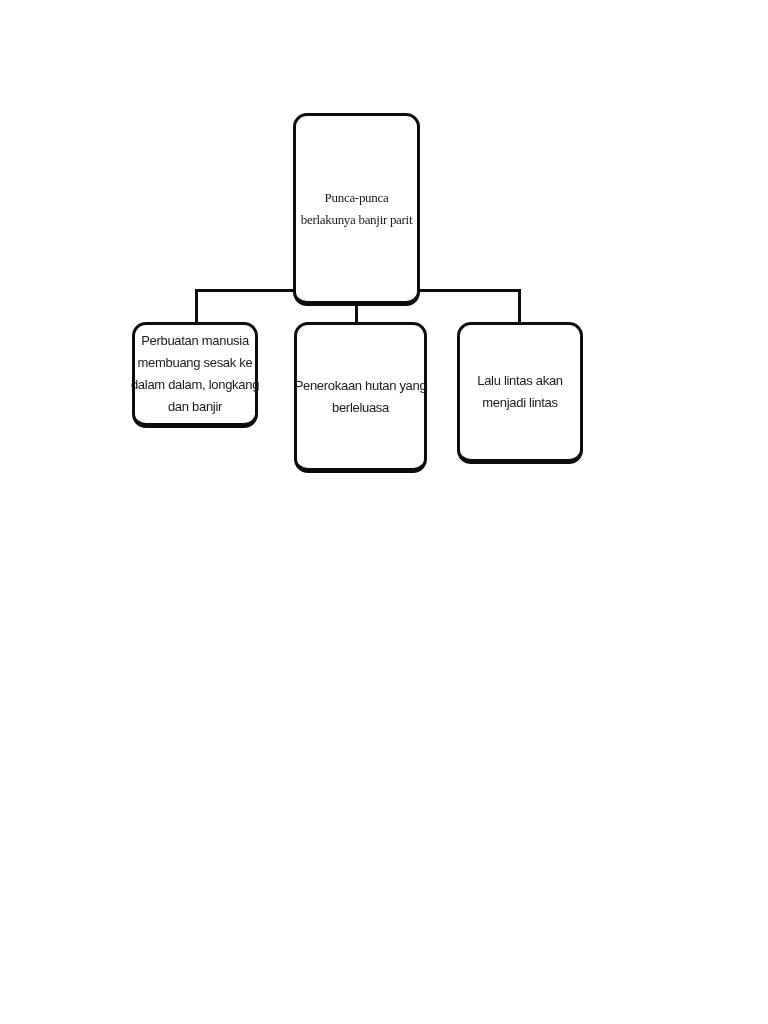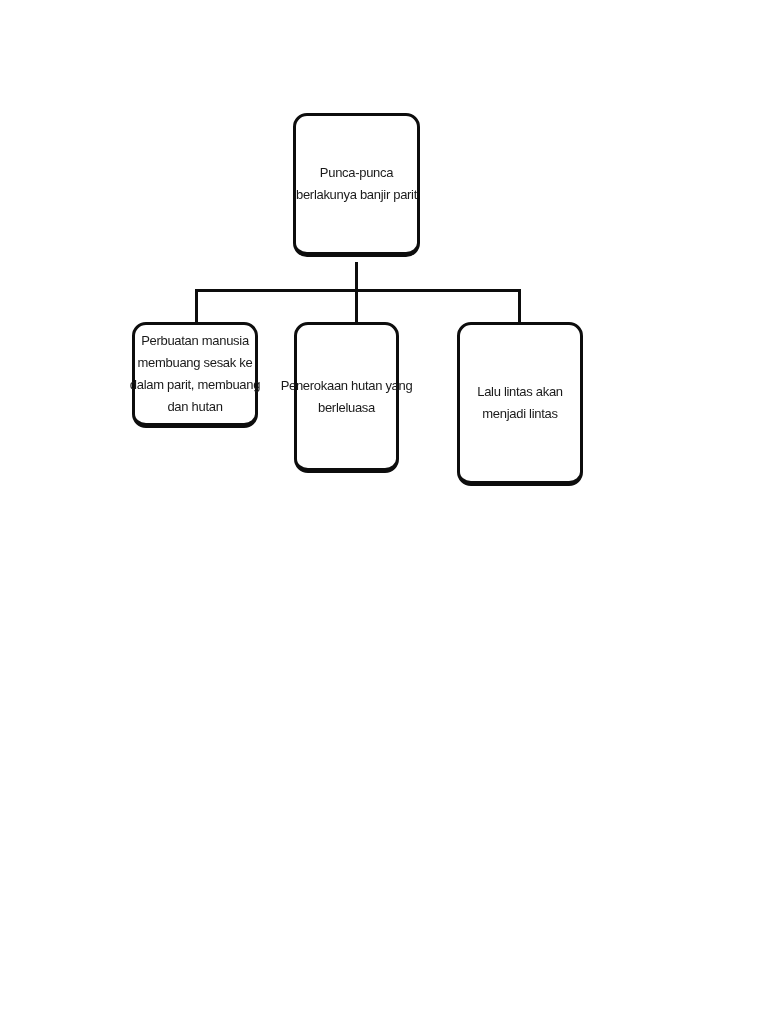--- a/index.html
+++ b/index.html
@@ -35,25 +35,25 @@
   }
   .node .line {
     white-space: nowrap;
   }
   .connector {
     position: absolute;
     background: #0d0d0d;
     z-index: 1;
   }
   
-  #root-box   { left: 293px; top: 113px; width: 127px; height: 144px; }
+  #root-box   { left: 293px; top: 113px; width: 127px; height: 193px; font-family: Liberation Serif, serif; }
   
   #child-box-0 { left: 132px; top: 322px; width: 126px; height: 106px; }
-  #child-box-1 { left: 294px; top: 322px; width: 105px; height: 151px; }
-  #child-box-2 { left: 457px; top: 322px; width: 126px; height: 164px; }
+  #child-box-1 { left: 294px; top: 322px; width: 133px; height: 151px; }
+  #child-box-2 { left: 457px; top: 322px; width: 126px; height: 142px; }
   
   #stem-root   { left: 355px; top: 262px; width: 3px;   height: 30px; }
   #rail        { left: 195px; top: 289px; width: 326px; height: 3px;  }
   #drop-0      { left: 195px; top: 289px; width: 3px;   height: 35px; }
   #drop-1      { left: 355px; top: 289px; width: 3px;   height: 35px; }
   #drop-2      { left: 518px; top: 289px; width: 3px;   height: 35px; }
 </style>
 </head>
 <body>
 
@@ -66,22 +66,22 @@
 
   <div class="connector" id="stem-root"></div>
   <div class="connector" id="rail"></div>
   <div class="connector" id="drop-0"></div>
   <div class="connector" id="drop-1"></div>
   <div class="connector" id="drop-2"></div>
 
   <div class="node" id="child-box-0">
     <div class="line">Perbuatan manusia</div>
     <div class="line">membuang sesak ke</div>
-    <div class="line">dalam parit, membuang</div>
-    <div class="line">dan hutan</div>
+    <div class="line">dalam dalam, longkang</div>
+    <div class="line">dan banjir</div>
   </div>
 
   <div class="node" id="child-box-1">
     <div class="line">Penerokaan hutan yang</div>
     <div class="line">berleluasa</div>
   </div>
 
   <div class="node" id="child-box-2">
     <div class="line">Lalu lintas akan</div>
     <div class="line">menjadi lintas</div>

